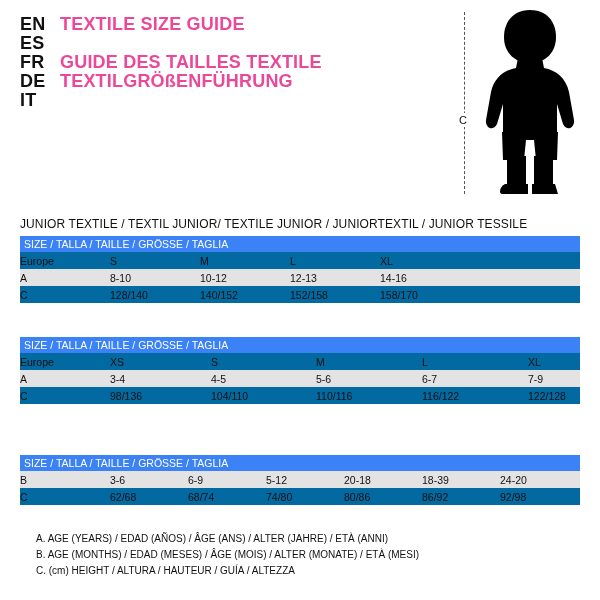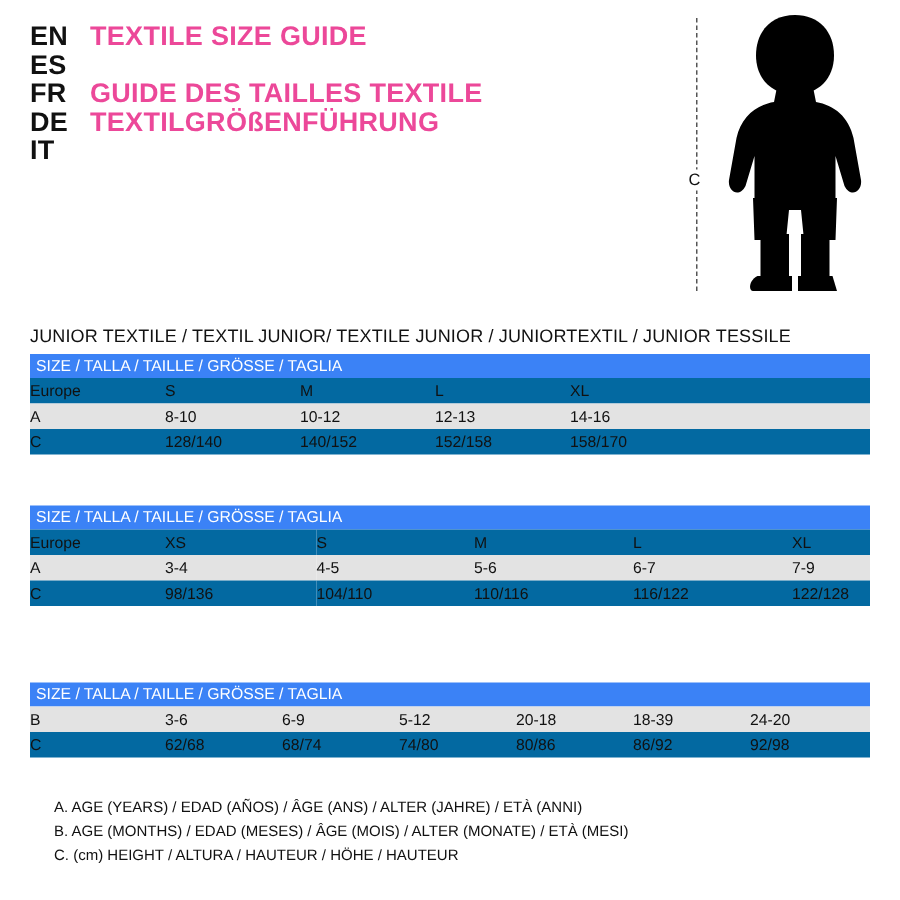--- a/index.html
+++ b/index.html
@@ -303,16 +303,16 @@
       <td class="cell">80/86</td>
       <td class="cell">86/92</td>
       <td class="cell">92/98</td>
     </tr>
   </tbody>
     </table>
 
   <div class="legend" style="top:531px;">
     <div>A. AGE (YEARS) / EDAD (AÑOS) / ÂGE (ANS) / ALTER (JAHRE) / ETÀ (ANNI)</div>
     <div>B. AGE (MONTHS) / EDAD (MESES) / ÂGE (MOIS) / ALTER (MONATE) / ETÀ (MESI)</div>
-    <div>C. (cm) HEIGHT / ALTURA / HAUTEUR / HÖHE / HAUTEUR</div>
+    <div>C. (cm) HEIGHT / ALTURA / HAUTEUR / GUÍA / ALTEZZA</div>
   </div>
 
 </div>
 
 </body></html>

